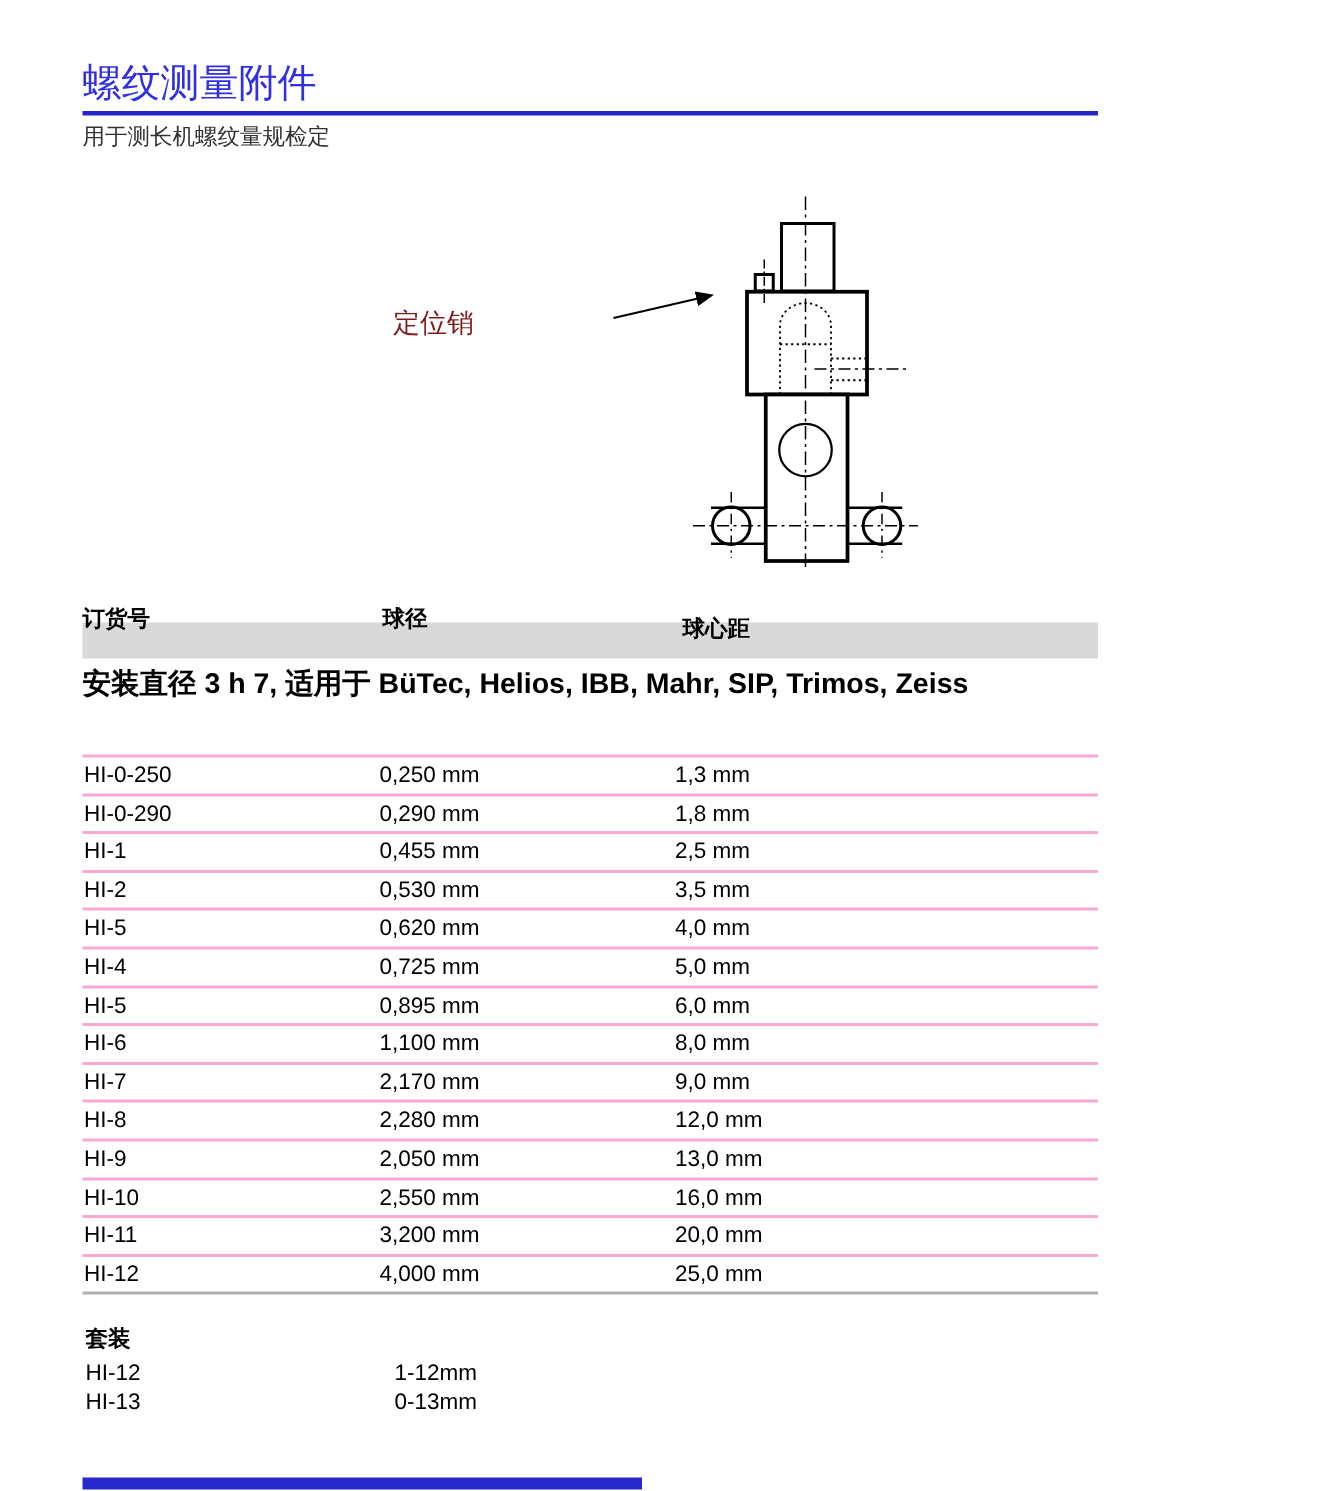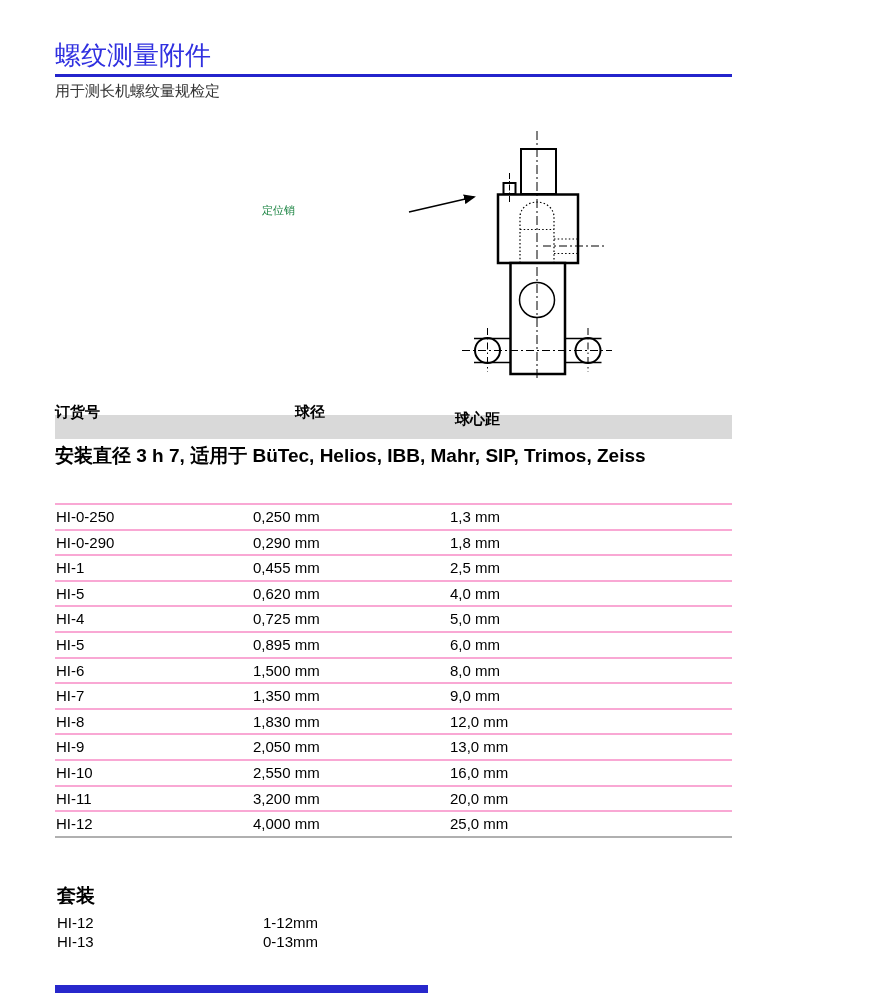--- a/index.html
+++ b/index.html
@@ -4,36 +4,36 @@
 <style>
   html,body{margin:0;padding:0;background:#fff;}
   #page{
     position:relative;width:732px;height:994px;background:#ffffff;overflow:hidden;
     font-family:"Liberation Sans","DejaVu Sans",sans-serif;color:#000;
   }
   .abs{position:absolute;}
   #doc-title{left:55px;top:40px;font-size:26px;line-height:30px;color:#3030e0;}
   #title-rule{left:55px;top:74px;width:790px;height:3px;background:#2424cc;}
   #doc-subtitle{left:55px;top:82px;font-size:15px;color:#333;font-family:Liberation Mono, monospace;}
-  #callout-label{left:262px;top:203px;font-size:11px;color:#15803d;}
+  #callout-label{left:262px;top:203px;font-size:18px;color:#7f1d1d;}
   #diagram-svg{left:393px;top:126px;}
   #header-band{left:55px;top:415px;width:790px;height:24px;background:#d9d9d9;}
   .th{position:absolute;font-size:15px;font-weight:bold;color:#000;white-space:nowrap;}
   #th-order{left:55px;top:403px;}
-  #th-dia{left:255px;top:403px;margin-left:40px;}
+  #th-dia{left:255px;top:403px;}
   #th-dist{left:455px;top:410px;}
   #section-note{left:55px;top:443px;font-size:19px;font-weight:bold;white-space:nowrap;}
   #tbody{left:55px;top:503px;width:790px;border-bottom:2px solid #b0b0b0;}
   .tr{position:relative;height:23.6px;border-top:2px solid #f9a8d4;}
   .tr span{position:absolute;top:2px;font-size:15px;line-height:20px;white-space:nowrap;}
   .c1{left:1px;}
   .c2{left:198px;text-align:right;}
   .c3{left:395px;}
   #sets{left:57px;top:883px;width:500px;}
-  #sets-heading{font-size:19px;font-weight:bold;margin-bottom:5px;}
+  #sets-heading{font-size:15px;font-weight:bold;margin-bottom:5px;}
   .set-row{position:relative;height:19px;}
   .set-row span{position:absolute;font-size:15px;white-space:nowrap;}
   .sc1{left:0;}
   .sc2{left:206px;}
   #footer-bar{left:55px;top:985px;width:373px;height:8px;background:#2828cc;}
 </style>
 </head>
 <body>
 
 <div id="page">
@@ -95,47 +95,52 @@
         <span class="c1">HI-0-290</span>
         <span class="c2">0,290 mm</span>
         <span class="c3">1,8 mm</span>
       </div>
     <div class="tr">
         <span class="c1">HI-1</span>
         <span class="c2">0,455 mm</span>
         <span class="c3">2,5 mm</span>
       </div>
     <div class="tr">
+        <span class="c1">HI-2</span>
+        <span class="c2">0,530 mm</span>
+        <span class="c3">3,5 mm</span>
+      </div>
+    <div class="tr">
         <span class="c1">HI-5</span>
         <span class="c2">0,620 mm</span>
         <span class="c3">4,0 mm</span>
       </div>
     <div class="tr">
         <span class="c1">HI-4</span>
         <span class="c2">0,725 mm</span>
         <span class="c3">5,0 mm</span>
       </div>
     <div class="tr">
         <span class="c1">HI-5</span>
         <span class="c2">0,895 mm</span>
         <span class="c3">6,0 mm</span>
       </div>
     <div class="tr">
         <span class="c1">HI-6</span>
-        <span class="c2">1,500 mm</span>
+        <span class="c2">1,100 mm</span>
         <span class="c3">8,0 mm</span>
       </div>
     <div class="tr">
         <span class="c1">HI-7</span>
-        <span class="c2">1,350 mm</span>
+        <span class="c2">2,170 mm</span>
         <span class="c3">9,0 mm</span>
       </div>
     <div class="tr">
         <span class="c1">HI-8</span>
-        <span class="c2">1,830 mm</span>
+        <span class="c2">2,280 mm</span>
         <span class="c3">12,0 mm</span>
       </div>
     <div class="tr">
         <span class="c1">HI-9</span>
         <span class="c2">2,050 mm</span>
         <span class="c3">13,0 mm</span>
       </div>
     <div class="tr">
         <span class="c1">HI-10</span>
         <span class="c2">2,550 mm</span>

